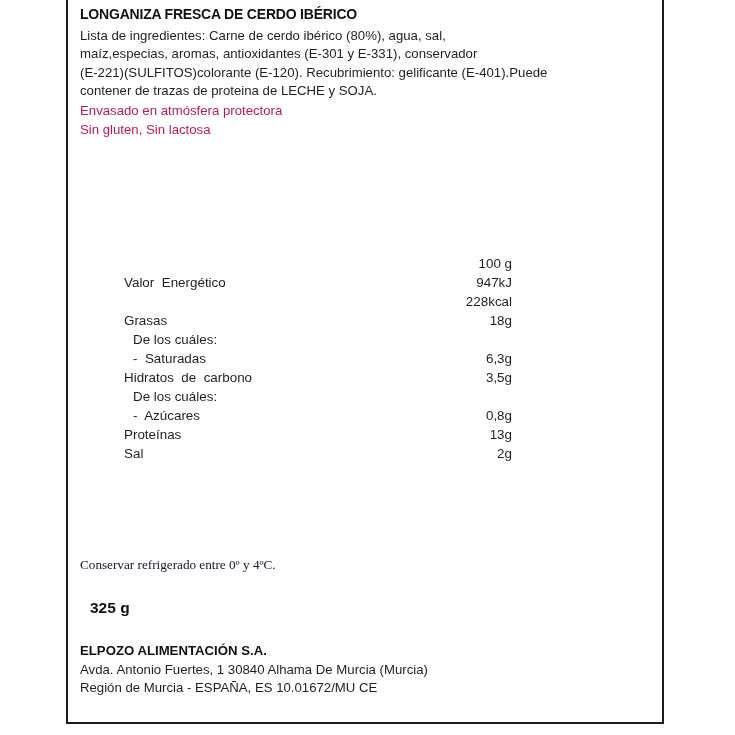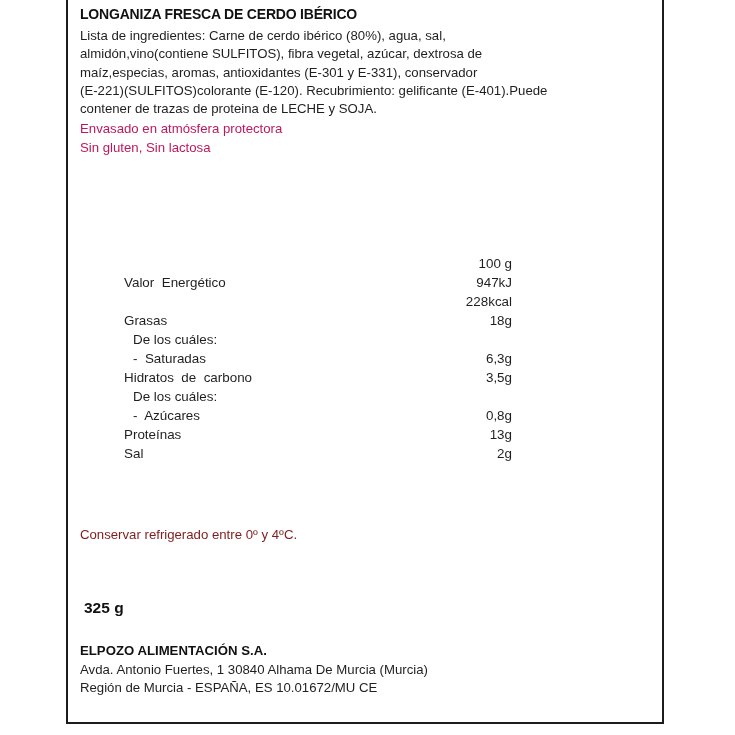--- a/index.html
+++ b/index.html
@@ -94,28 +94,29 @@
   .nut-row {
     position: relative;
   }
   .indent-1 { padding-left: 9px; }
   .indent-2 { padding-left: 9px; }
 
   
   #storage-line {
     position: absolute;
     left: 0px;
-    top: 523px;
-    font-size: 13.2px;
-    color: #7f1d1d;
-    white-space: nowrap;
+    top: 553px;
+    font-size: 13.2px;
+    color: #0f172a;
+    white-space: nowrap;
+    font-family: Liberation Serif, serif;
   }
   #net-weight {
     position: absolute;
-    left: 4px;
+    left: 10px;
     top: 595px;
     font-size: 15.5px;
     font-weight: bold;
     color: #111111;
     white-space: nowrap;
   }
   #company {
     position: absolute;
     left: 0px;
     top: 638px;
@@ -135,21 +136,20 @@
 </head>
 <body>
 
 <div id="label-frame">
   <div id="label-inner">
 
     <h1 class="product-title">LONGANIZA FRESCA DE CERDO IBÉRICO</h1>
 
     <div class="ingredients-block">
       <div class="txt-line">Lista de ingredientes: Carne de cerdo ibérico (80%), agua, sal,</div>
-      <div class="txt-line">almidón,vino(contiene SULFITOS), fibra vegetal, azúcar, dextrosa de</div>
       <div class="txt-line">maíz,especias, aromas, antioxidantes (E-301 y E-331), conservador</div>
       <div class="txt-line">(E-221)(SULFITOS)colorante (E-120). Recubrimiento: gelificante (E-401).Puede</div>
       <div class="txt-line">contener de trazas de proteina de LECHE y SOJA.</div>
     </div>
 
     <div class="notice-block">
       <div class="txt-line">Envasado en atmósfera protectora</div>
       <div class="txt-line">Sin gluten, Sin lactosa</div>
     </div>
 

